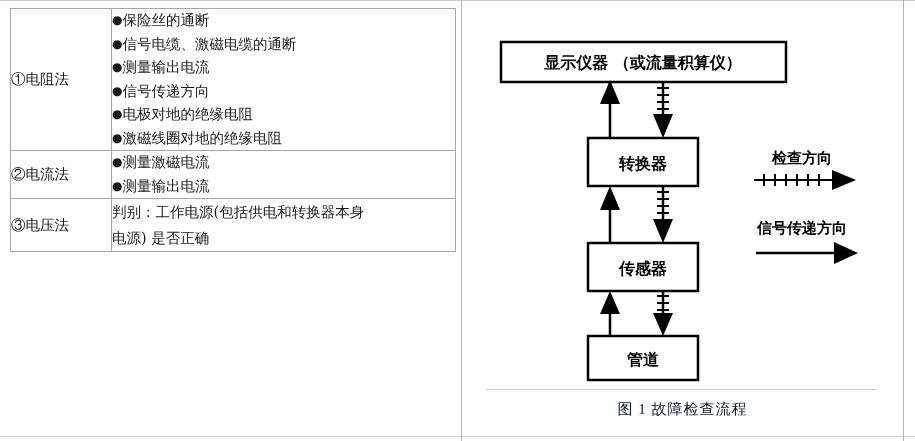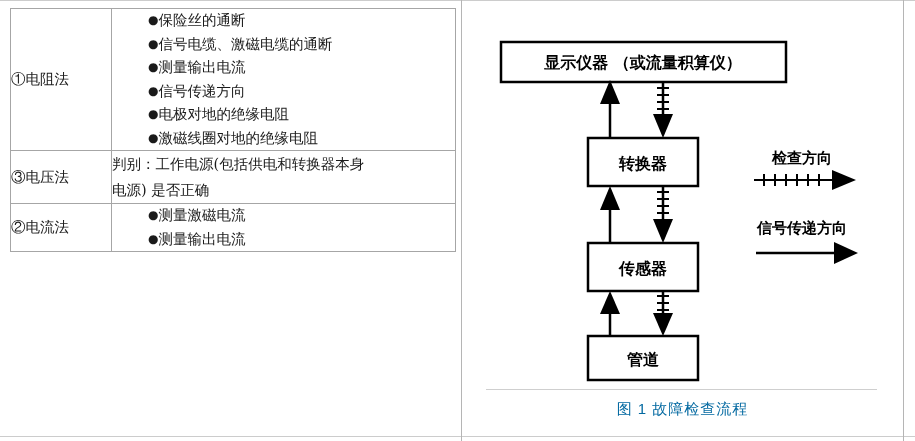--- a/index.html
+++ b/index.html
@@ -54,21 +54,20 @@
     padding-left: 5px;
     letter-spacing: 0px;
   }
   td.method-detail {
     padding: 2px 4px 2px 3px;
     font-size: 14.5px;
     line-height: 23.5px;
   }
   .bullet-line {
     white-space: nowrap;
-    margin-left: 36px;
   }
   .bullet-dot {
     font-size: 12px;
     line-height: 1;
     vertical-align: 1px;
     margin-right: 0px;
   }
   .plain-line {
     line-height: 26px;
   }
@@ -131,23 +130,23 @@
     font-weight: bold;
     font-size: 15px;
     fill: #000000;
   }
   .caption-text {
     position: absolute;
     left: 0px;
     top: 392px;
     width: 441px;
     text-align: center;
-    font-family: Liberation Sans, sans-serif;
+    font-family: Liberation Serif, serif;
     font-size: 15px;
-    color: #0369a1;
+    color: #0f172a;
     letter-spacing: 1px;
   }
   #caption-rule {
     position: absolute;
     left: 24px;
     top: 381px;
     width: 391px;
     height: 1px;
     background: #cfcfcf;
   }
@@ -170,32 +169,32 @@
             <div class="bullet-line"><span class="bullet-dot">●</span><span>保险丝的通断</span></div>
             <div class="bullet-line"><span class="bullet-dot">●</span><span>信号电缆、激磁电缆的通断</span></div>
             <div class="bullet-line"><span class="bullet-dot">●</span><span>测量输出电流</span></div>
             <div class="bullet-line"><span class="bullet-dot">●</span><span>信号传递方向</span></div>
             <div class="bullet-line"><span class="bullet-dot">●</span><span>电极对地的绝缘电阻</span></div>
             <div class="bullet-line"><span class="bullet-dot">●</span><span>激磁线圈对地的绝缘电阻</span></div>
           </td>
         </tr>
 
         <tr>
+          <td class="method-name">②电流法</td>
+          <td class="method-detail">
+            <div class="bullet-line"><span class="bullet-dot">●</span><span>测量激磁电流</span></div>
+            <div class="bullet-line"><span class="bullet-dot">●</span><span>测量输出电流</span></div>
+          </td>
+        </tr>
+
+        <tr>
           <td class="method-name">③电压法</td>
           <td class="method-detail">
             <div class="plain-line">判别：工作电源(包括供电和转换器本身</div>
             <div class="plain-line">电源) 是否正确</div>
-          </td>
-        </tr>
-
-        <tr>
-          <td class="method-name">②电流法</td>
-          <td class="method-detail">
-            <div class="bullet-line"><span class="bullet-dot">●</span><span>测量激磁电流</span></div>
-            <div class="bullet-line"><span class="bullet-dot">●</span><span>测量输出电流</span></div>
           </td>
         </tr>
 
       </tbody>
     </table>
   </div>
 
   <div id="panel-divider"></div>
 
   <div id="right-panel">

